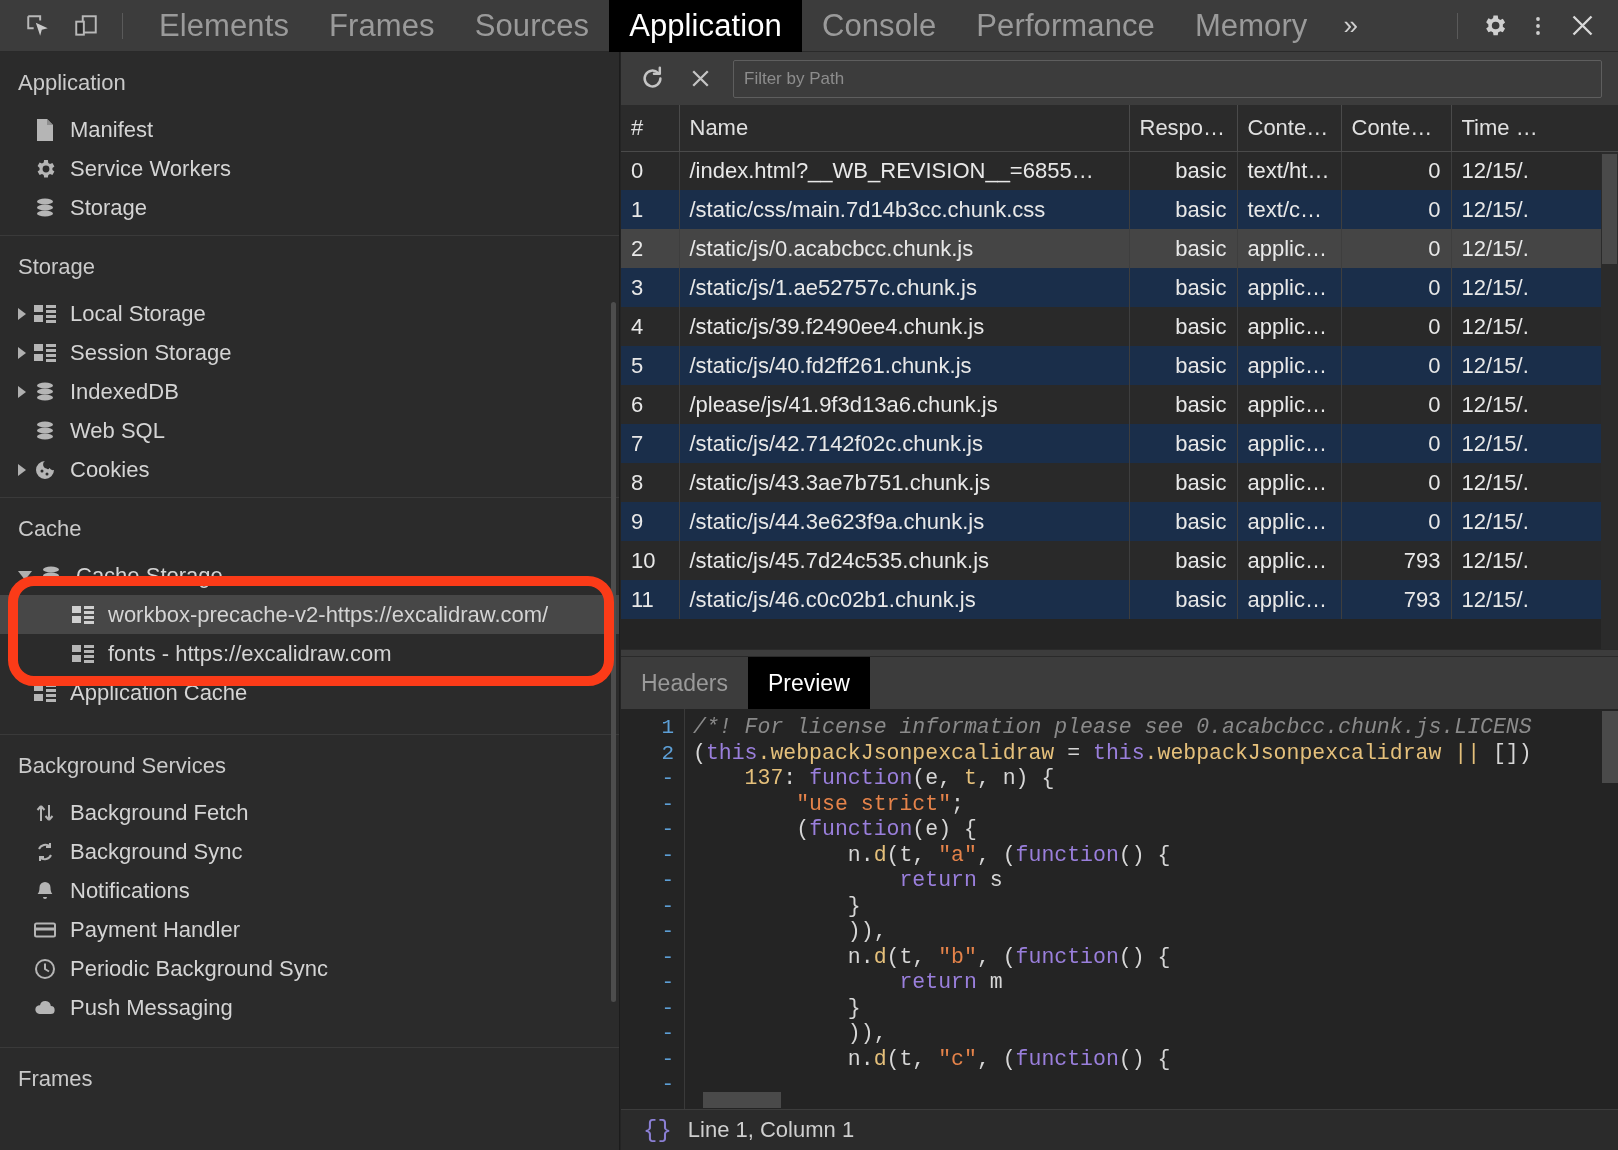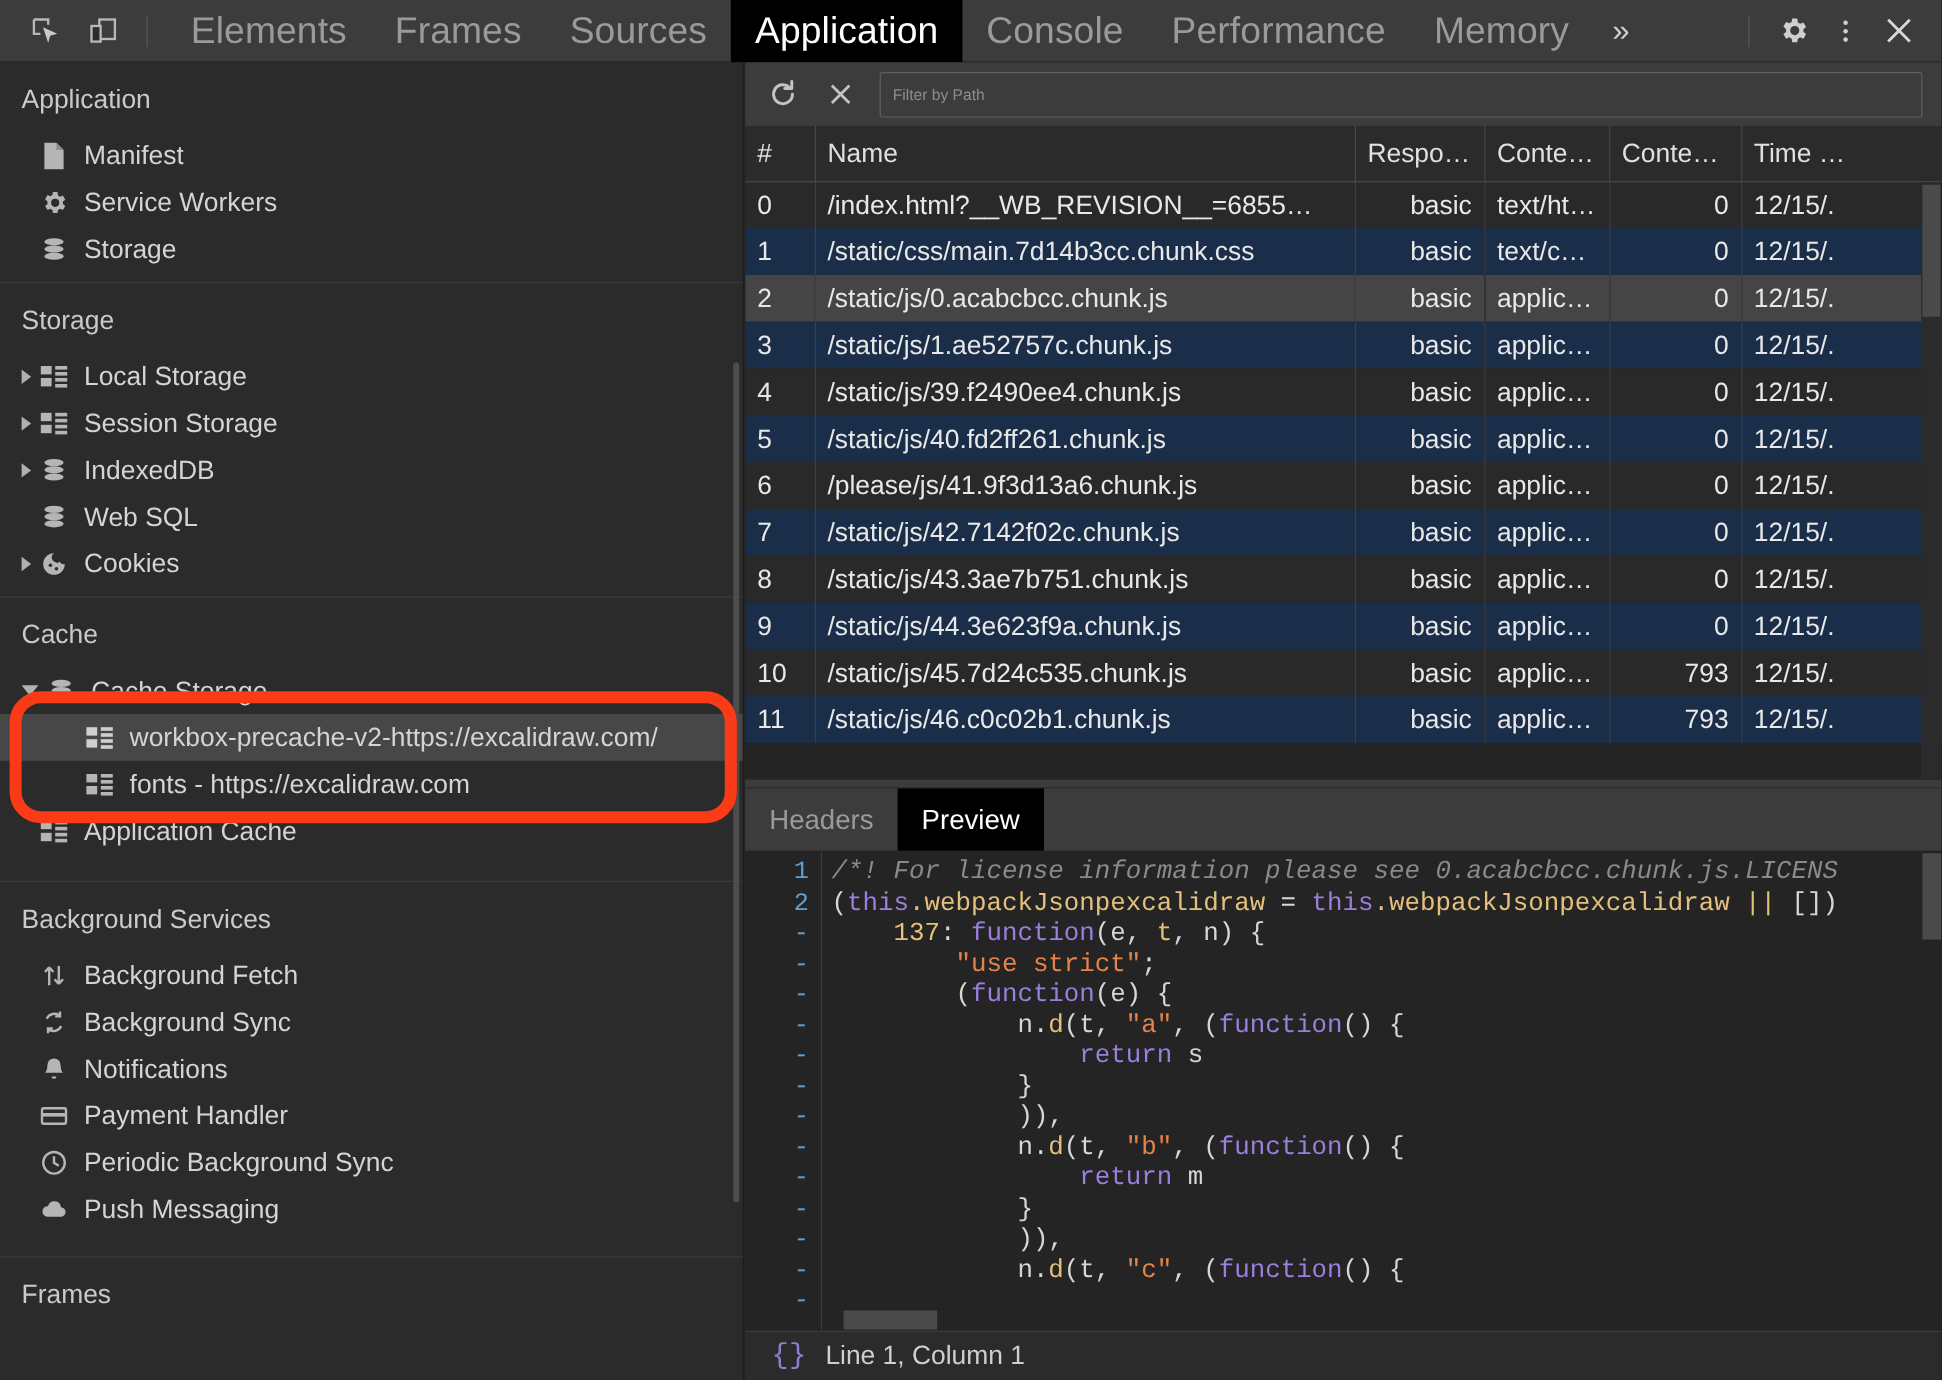--- a/index.html
+++ b/index.html
@@ -94,21 +94,21 @@
   .filterbar {
     position: absolute; left: 0; top: 0; width: 997px; height: 53px;
     background: #3c3c3c; display: flex; align-items: center;
   }
   .fb-icon { width: 38px; height: 38px; margin-left: 10px;
      display: flex; align-items: center; justify-content: center; }
   .fb-icon:first-child { margin-left: 12px; }
   .filter-input {
     flex: 1; height: 38px; margin: 0 16px 0 14px;
     background: #3c3c3c; border: 1px solid #5e5e5e; border-radius: 2px;
-    color: #d0d0d0; font-size: 13px; padding: 8px 10px;
+    color: #d0d0d0; font-size: 17px; padding: 8px 10px;
     font-family: "Liberation Sans", sans-serif;
     outline: none;
   }
   .filter-input::placeholder { color: #8d8d8d; }
 
   
   .tablewrap { position: absolute; left: 0; top: 53px; width: 997px; height: 544px;
     overflow: hidden; background: #242424; }
   table.dt { border-collapse: collapse; width: 997px; table-layout: fixed; }
   table.dt th {

